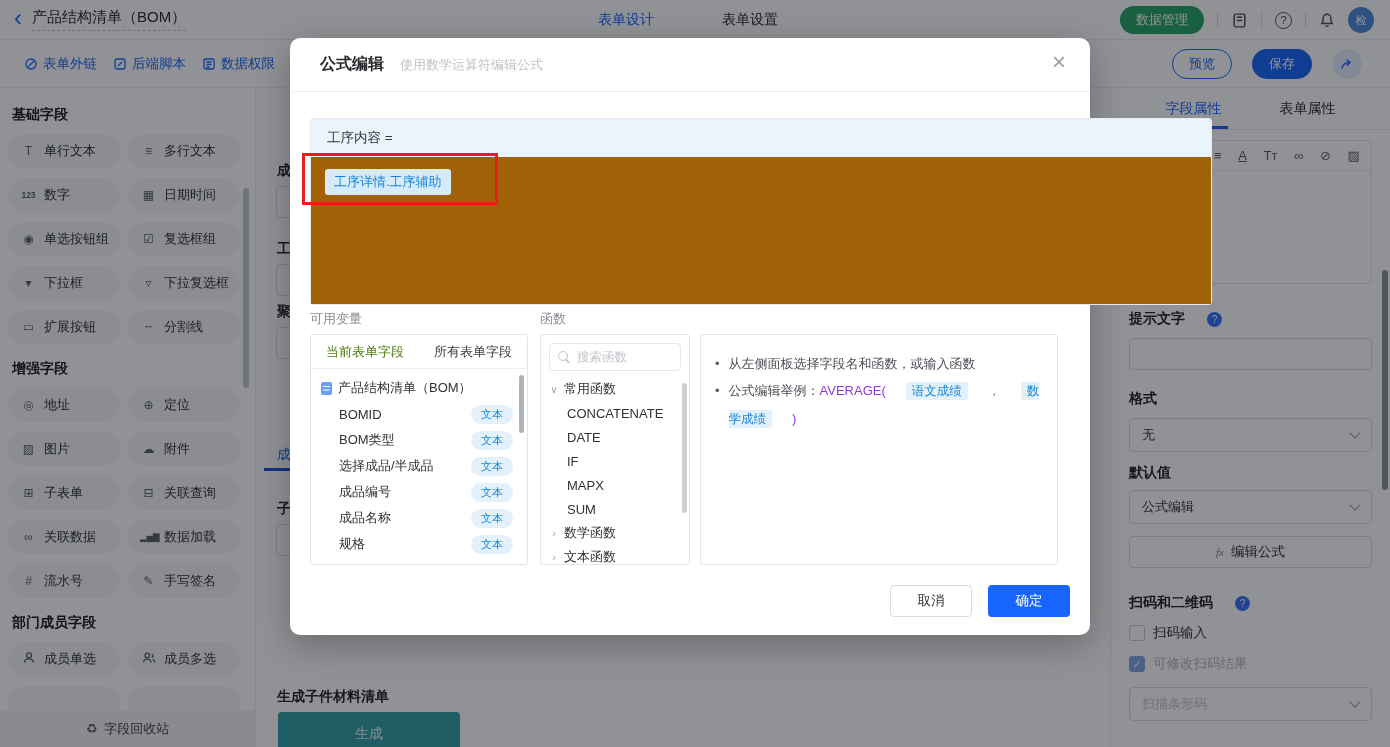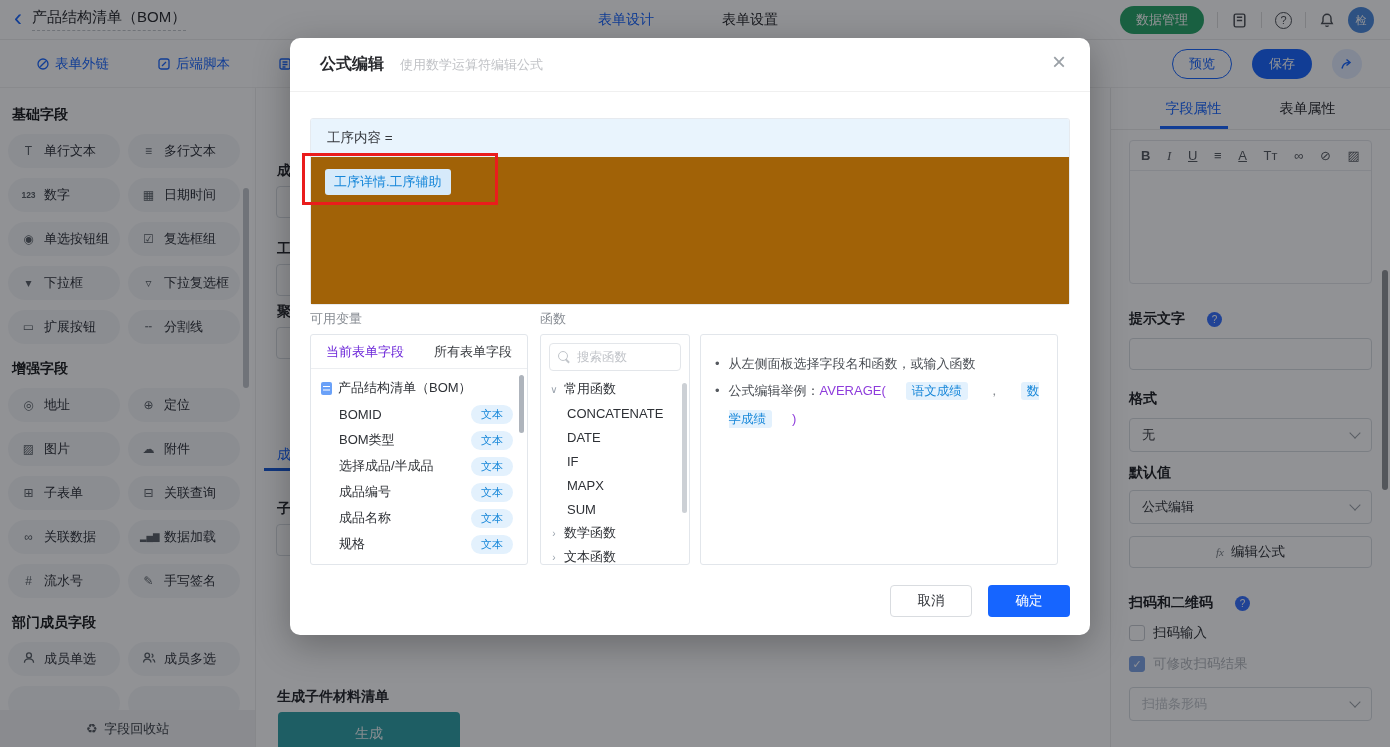--- a/index.html
+++ b/index.html
@@ -19,21 +19,21 @@
              font-size:13px;padding:0 16px;cursor:pointer;font-family:inherit}
   .vdiv{width:1px;height:16px;background:#ddd}
   .iconbtn{display:flex;align-items:center;justify-content:center;cursor:pointer}
   .helpc{width:17px;height:17px;border:1.4px solid #4a4d52;border-radius:50%;display:flex;
          align-items:center;justify-content:center;font-size:11px;color:#4a4d52;cursor:pointer}
   .avatar{width:26px;height:26px;border-radius:50%;background:#4a89dc;color:#fff;font-size:11px;
           display:flex;align-items:center;justify-content:center;cursor:pointer}
   
   .linkbar{position:absolute;left:0;top:40px;width:100%;height:48px;background:#fff;
            border-bottom:1px solid #f0f0f0;display:flex;align-items:center;z-index:4}
-  .links{display:flex;gap:48px;padding-left:36px}
+  .links{display:flex;gap:16px;padding-left:24px}
   .blink{display:flex;align-items:center;gap:5px;color:#1665ff;font-size:13.5px;cursor:pointer}
   .lb-right{position:absolute;right:28px;display:flex;align-items:center;gap:20px}
   .ghostpill{height:30px;width:60px;border-radius:15px;border:1px solid #1665ff;background:#fff;
              color:#1665ff;font-size:13px;cursor:pointer;font-family:inherit}
   .bluepill{height:30px;width:60px;border-radius:15px;border:none;background:#1665ff;color:#fff;
             font-size:13px;cursor:pointer;font-family:inherit}
   .sharecirc{width:30px;height:30px;border-radius:50%;background:#e3edff;display:flex;
              align-items:center;justify-content:center;cursor:pointer}
   
   .sidebar{position:absolute;left:0;top:88px;width:256px;bottom:0;background:#fff;
@@ -92,31 +92,31 @@
                 justify-content:center;font-size:11px}
   .dimlabel{color:#b3b7bc}
   
   .dim{position:absolute;inset:0;background:rgba(10,14,20,.45);z-index:40}
   .modal{position:absolute;left:290px;top:38px;width:800px;height:597px;background:#fff;
          border-radius:10px;z-index:50;box-shadow:0 10px 36px rgba(0,0,0,.28)}
   .m-head{height:54px;display:flex;align-items:center;padding:0 30px;border-bottom:1px solid #f0f0f0}
   .m-title{font-size:16px;font-weight:bold;color:#27282c}
   .m-sub{font-size:13px;color:#c0c2c6;margin-left:16px}
   .m-close{position:absolute;right:24px;top:12px;font-size:24px;color:#9aa0a6;cursor:pointer;line-height:1}
-  .fbox{position:absolute;left:20px;top:80px;width:760px;height:187px;border:1px solid #e6eaef;border-radius:3px}
+  .fbox{position:absolute;left:20px;top:80px;width:902px;height:187px;border:1px solid #e6eaef;border-radius:3px}
   .fstrip{height:38px;background:#e9f4fd;display:flex;align-items:center;padding:0 16px;
           font-size:13.5px;color:#33363b;border-radius:2px 2px 0 0}
   .fbody{position:relative;height:147px;background:#a16207}
   .fchip{position:absolute;left:14px;top:12px;background:#d6eafa;color:#1787d9;font-size:13px;
          padding:4px 9px;border-radius:3px;cursor:pointer}
   .m-sec{position:absolute;top:272px;font-size:13px;color:#878c93}
   .varbox{position:absolute;left:20px;top:296px;width:218px;height:231px;border:1px solid #e2e6eb;border-radius:3px;overflow:hidden}
   .vtabs{height:34px;display:flex;border-bottom:1px solid #eceef1}
   .vtab{flex:1;display:flex;align-items:center;justify-content:center;font-size:13px;color:#3a3d42;cursor:pointer}
-  .vtab.active{color:#6d28d9}
+  .vtab.active{color:#4d7c0f}
   .vtree{padding-top:6px;position:relative}
   .vroot{height:26px;display:flex;align-items:center;gap:6px;padding-left:10px;font-size:13px;color:#2e3136;cursor:pointer}
   .ficon{width:11px;height:13px;background:#6aa1f8;border-radius:2px;position:relative;flex:none}
   .ficon::after{content:'';position:absolute;left:2px;right:2px;top:4px;height:1.5px;background:#fff;box-shadow:0 3.5px 0 #fff}
   .vrow{height:26px;display:flex;align-items:center;padding-left:28px;cursor:pointer}
   .vname{font-size:13px;color:#2e3136;flex:1}
   .vtag{background:#e3f1fd;color:#1787d9;font-size:11px;padding:2px 10px;border-radius:10px;margin-right:14px}
   .v-thumb{position:absolute;right:3px;top:40px;width:5px;height:58px;background:#aeb4bc;border-radius:3px}
   .funcbox{position:absolute;left:250px;top:296px;width:150px;height:231px;border:1px solid #e2e6eb;border-radius:3px;overflow:hidden}
   .fsearch{margin:8px 8px 6px;height:28px;border:1px solid #e3e6ea;border-radius:4px;display:flex;

